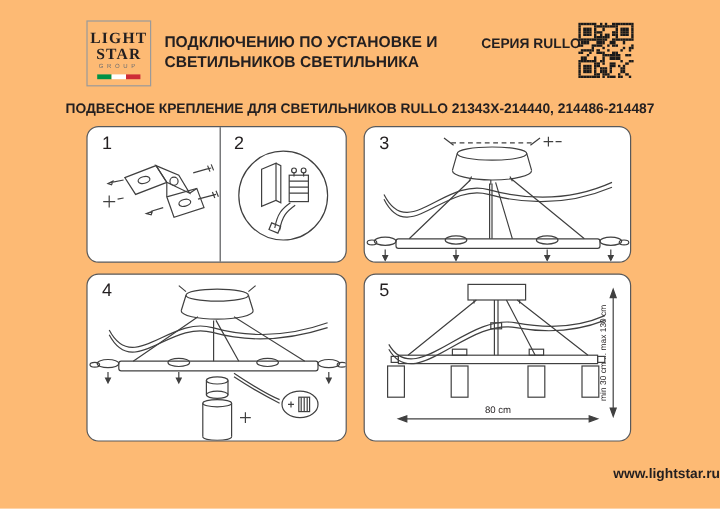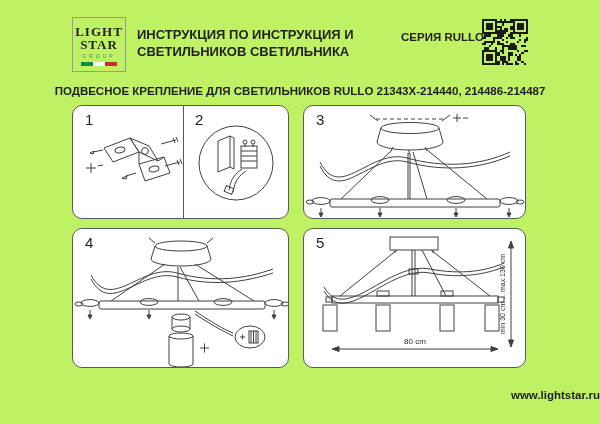--- a/index.html
+++ b/index.html
@@ -1,17 +1,17 @@
 <!DOCTYPE html>
 <html><head>
 <meta charset="utf-8">
 <style>
   html,body{margin:0;padding:0;background:#fff;}
   #page{
-    position:relative;width:600px;height:424px;background:#bef264;overflow:hidden;
+    position:relative;width:600px;height:424px;background:#fdba74;overflow:hidden;
     font-family:"Liberation Sans",sans-serif;color:#231f20;
   }
   
   .logo-box{
     position:absolute;left:72px;top:17px;width:54px;height:55px;
     border:1px solid #9a9a9a;box-sizing:border-box;text-align:center;
     font-family:"Liberation Serif",serif;
   }
   .logo-line{font-weight:700;font-size:13px;line-height:13px;letter-spacing:1px;}
   .logo-top{margin-top:7px;}
@@ -58,21 +58,21 @@
     <div class="logo-line">STAR</div>
     <div class="logo-group">GROUP</div>
     <div class="logo-flag">
       <span style="background:#009246"></span>
         <span style="background:#ffffff"></span>
         <span style="background:#ce2b37"></span>
     </div>
   </div>
 
   <div class="main-title">
-    <div>ИНСТРУКЦИЯ ПО ИНСТРУКЦИЯ И</div>
+    <div>ПОДКЛЮЧЕНИЮ ПО УСТАНОВКЕ И</div>
     <div>СВЕТИЛЬНИКОВ СВЕТИЛЬНИКА</div>
   </div>
 
   <div class="series-block">
     <div class="series-line">СЕРИЯ RULLO</div>
   </div>
 
   <div class="qr" id="qr">
       <i class="on"></i>
       <i class="on"></i>

